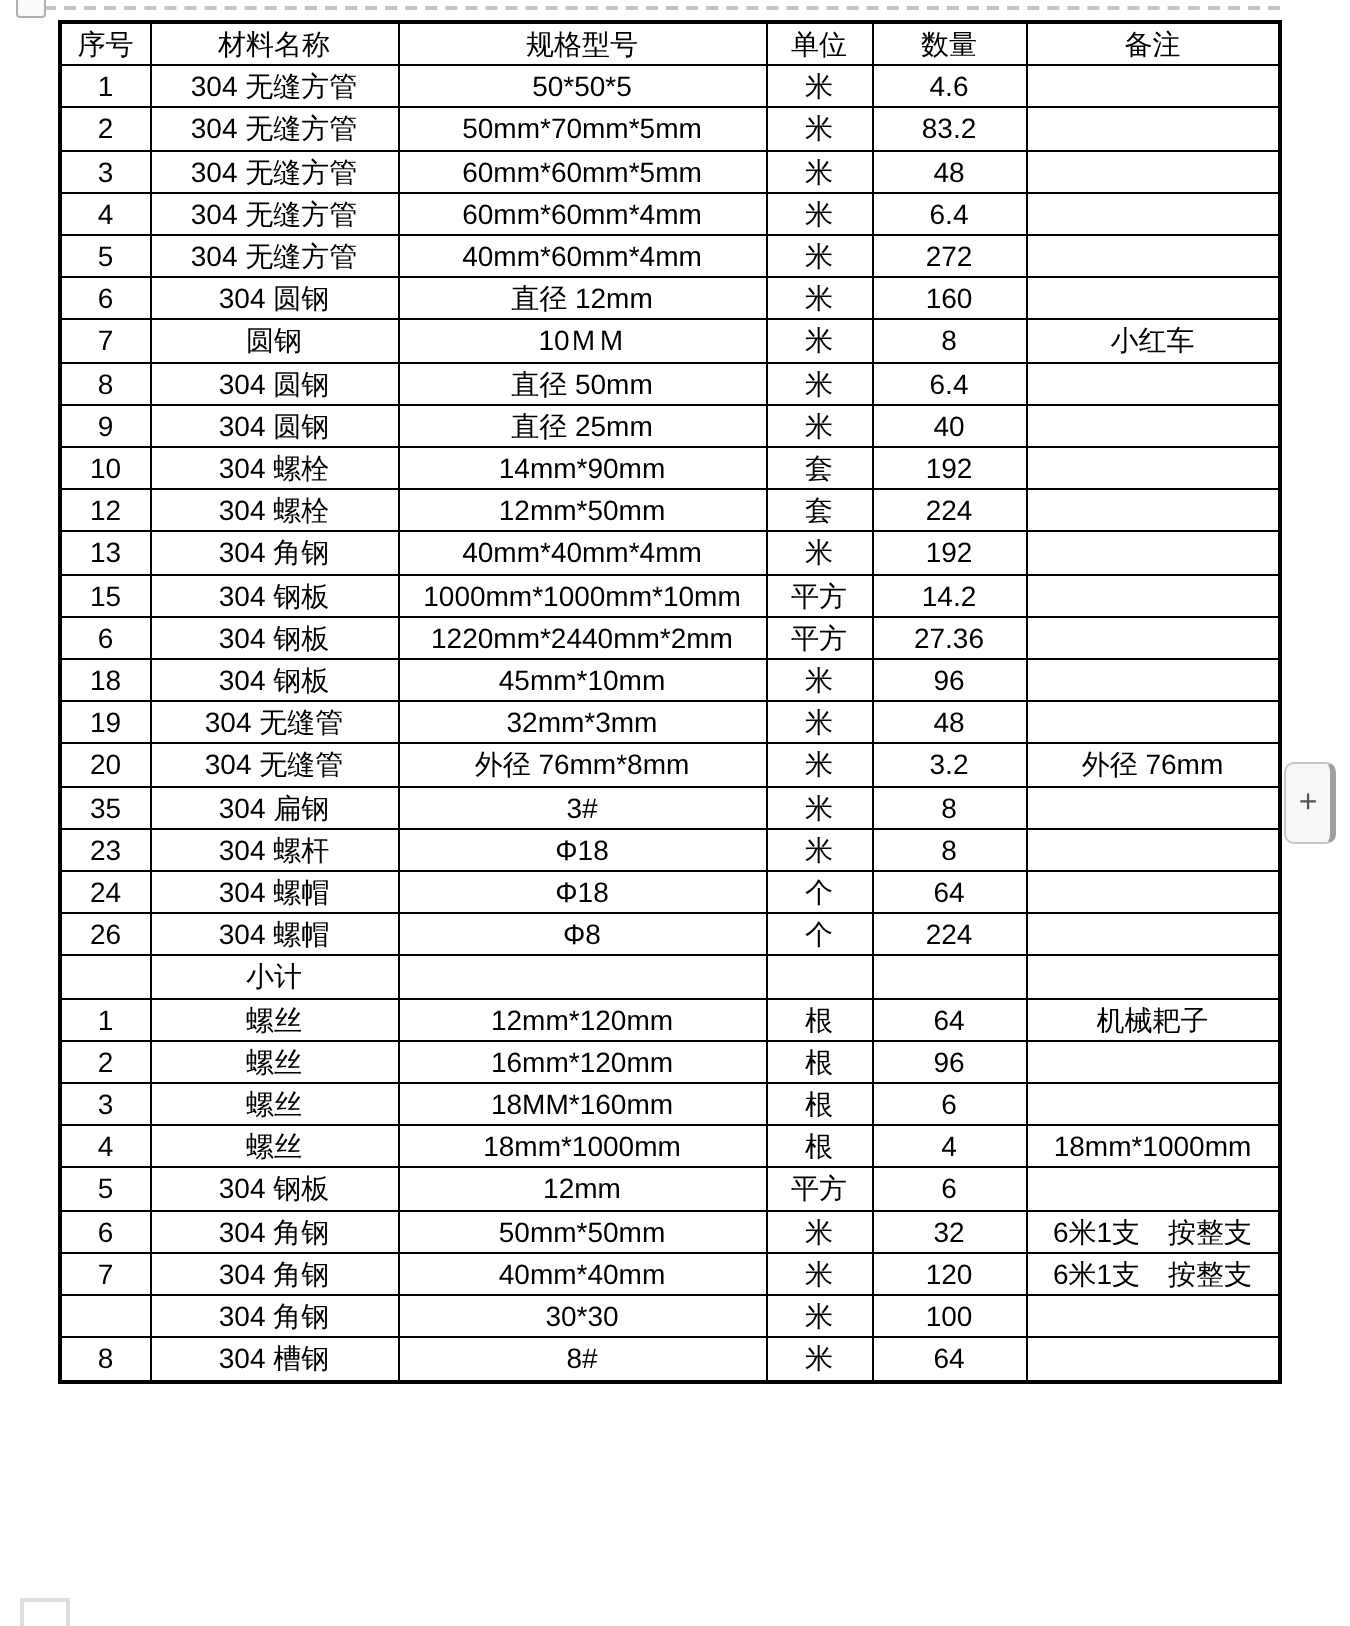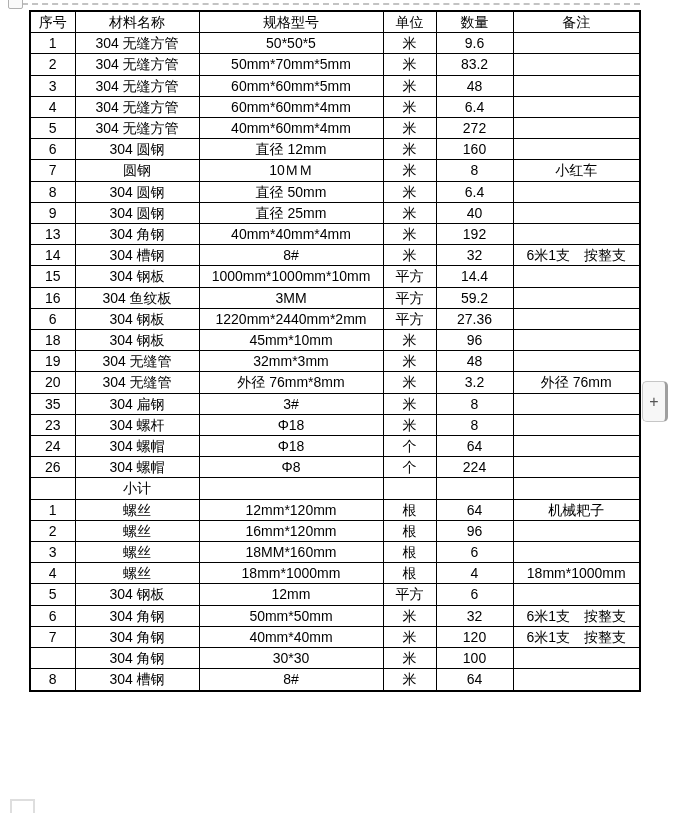--- a/index.html
+++ b/index.html
@@ -91,21 +91,21 @@
         <th>数量</th>
         <th>备注</th>
       </tr>
     </thead>
     <tbody>
         <tr>
           <td>1</td>
           <td>304 无缝方管</td>
           <td>50*50*5</td>
           <td>米</td>
-          <td>9.6</td>
+          <td>4.6</td>
           <td></td>
         </tr>
         <tr>
           <td>2</td>
           <td>304 无缝方管</td>
           <td>50mm*70mm*5mm</td>
           <td>米</td>
           <td>83.2</td>
           <td></td>
         </tr>
@@ -159,49 +159,49 @@
         </tr>
         <tr>
           <td>9</td>
           <td>304 圆钢</td>
           <td>直径 25mm</td>
           <td>米</td>
           <td>40</td>
           <td></td>
         </tr>
         <tr>
+          <td>10</td>
+          <td>304 螺栓</td>
+          <td>14mm*90mm</td>
+          <td>套</td>
+          <td>192</td>
+          <td></td>
+        </tr>
+        <tr>
+          <td>12</td>
+          <td>304 螺栓</td>
+          <td>12mm*50mm</td>
+          <td>套</td>
+          <td>224</td>
+          <td></td>
+        </tr>
+        <tr>
           <td>13</td>
           <td>304 角钢</td>
           <td>40mm*40mm*4mm</td>
           <td>米</td>
           <td>192</td>
           <td></td>
-        </tr>
-        <tr>
-          <td>14</td>
-          <td>304 槽钢</td>
-          <td>8#</td>
-          <td>米</td>
-          <td>32</td>
-          <td>6米1支　按整支</td>
         </tr>
         <tr>
           <td>15</td>
           <td>304 钢板</td>
           <td>1000mm*1000mm*10mm</td>
           <td>平方</td>
-          <td>14.4</td>
-          <td></td>
-        </tr>
-        <tr>
-          <td>16</td>
-          <td>304 鱼纹板</td>
-          <td>3MM</td>
-          <td>平方</td>
-          <td>59.2</td>
+          <td>14.2</td>
           <td></td>
         </tr>
         <tr>
           <td>6</td>
           <td>304 钢板</td>
           <td>1220mm*2440mm*2mm</td>
           <td>平方</td>
           <td>27.36</td>
           <td></td>
         </tr>

